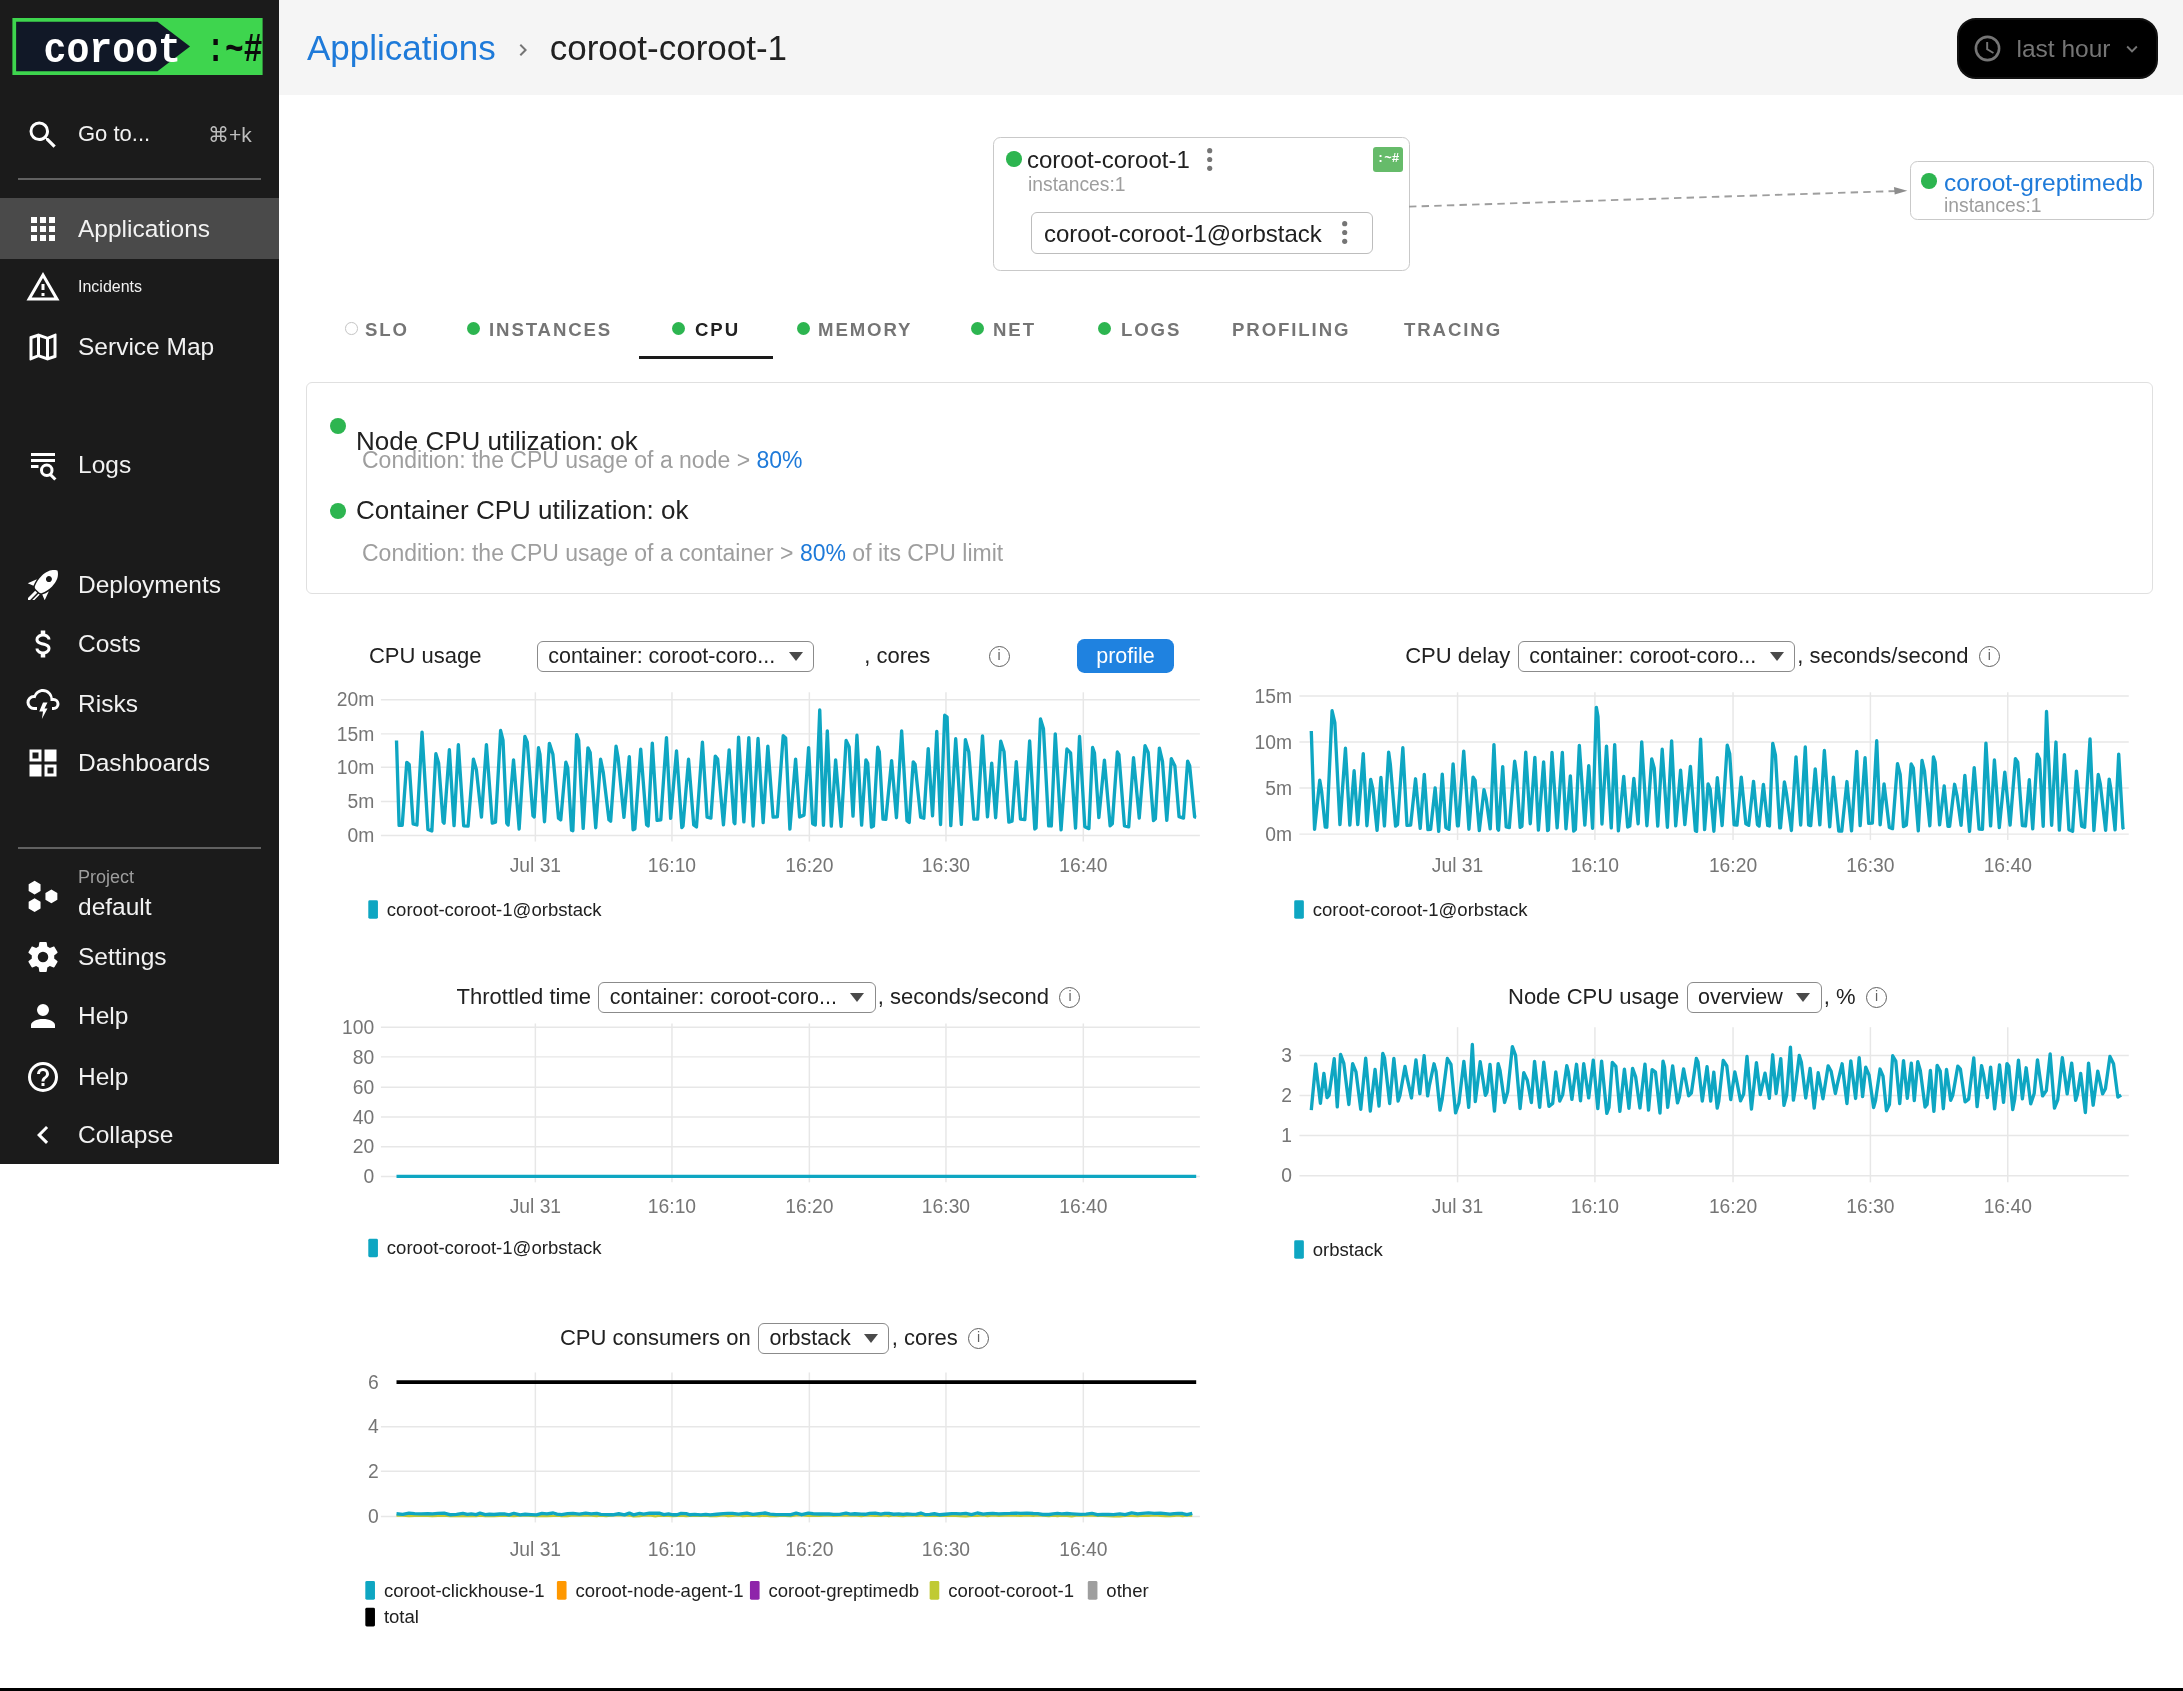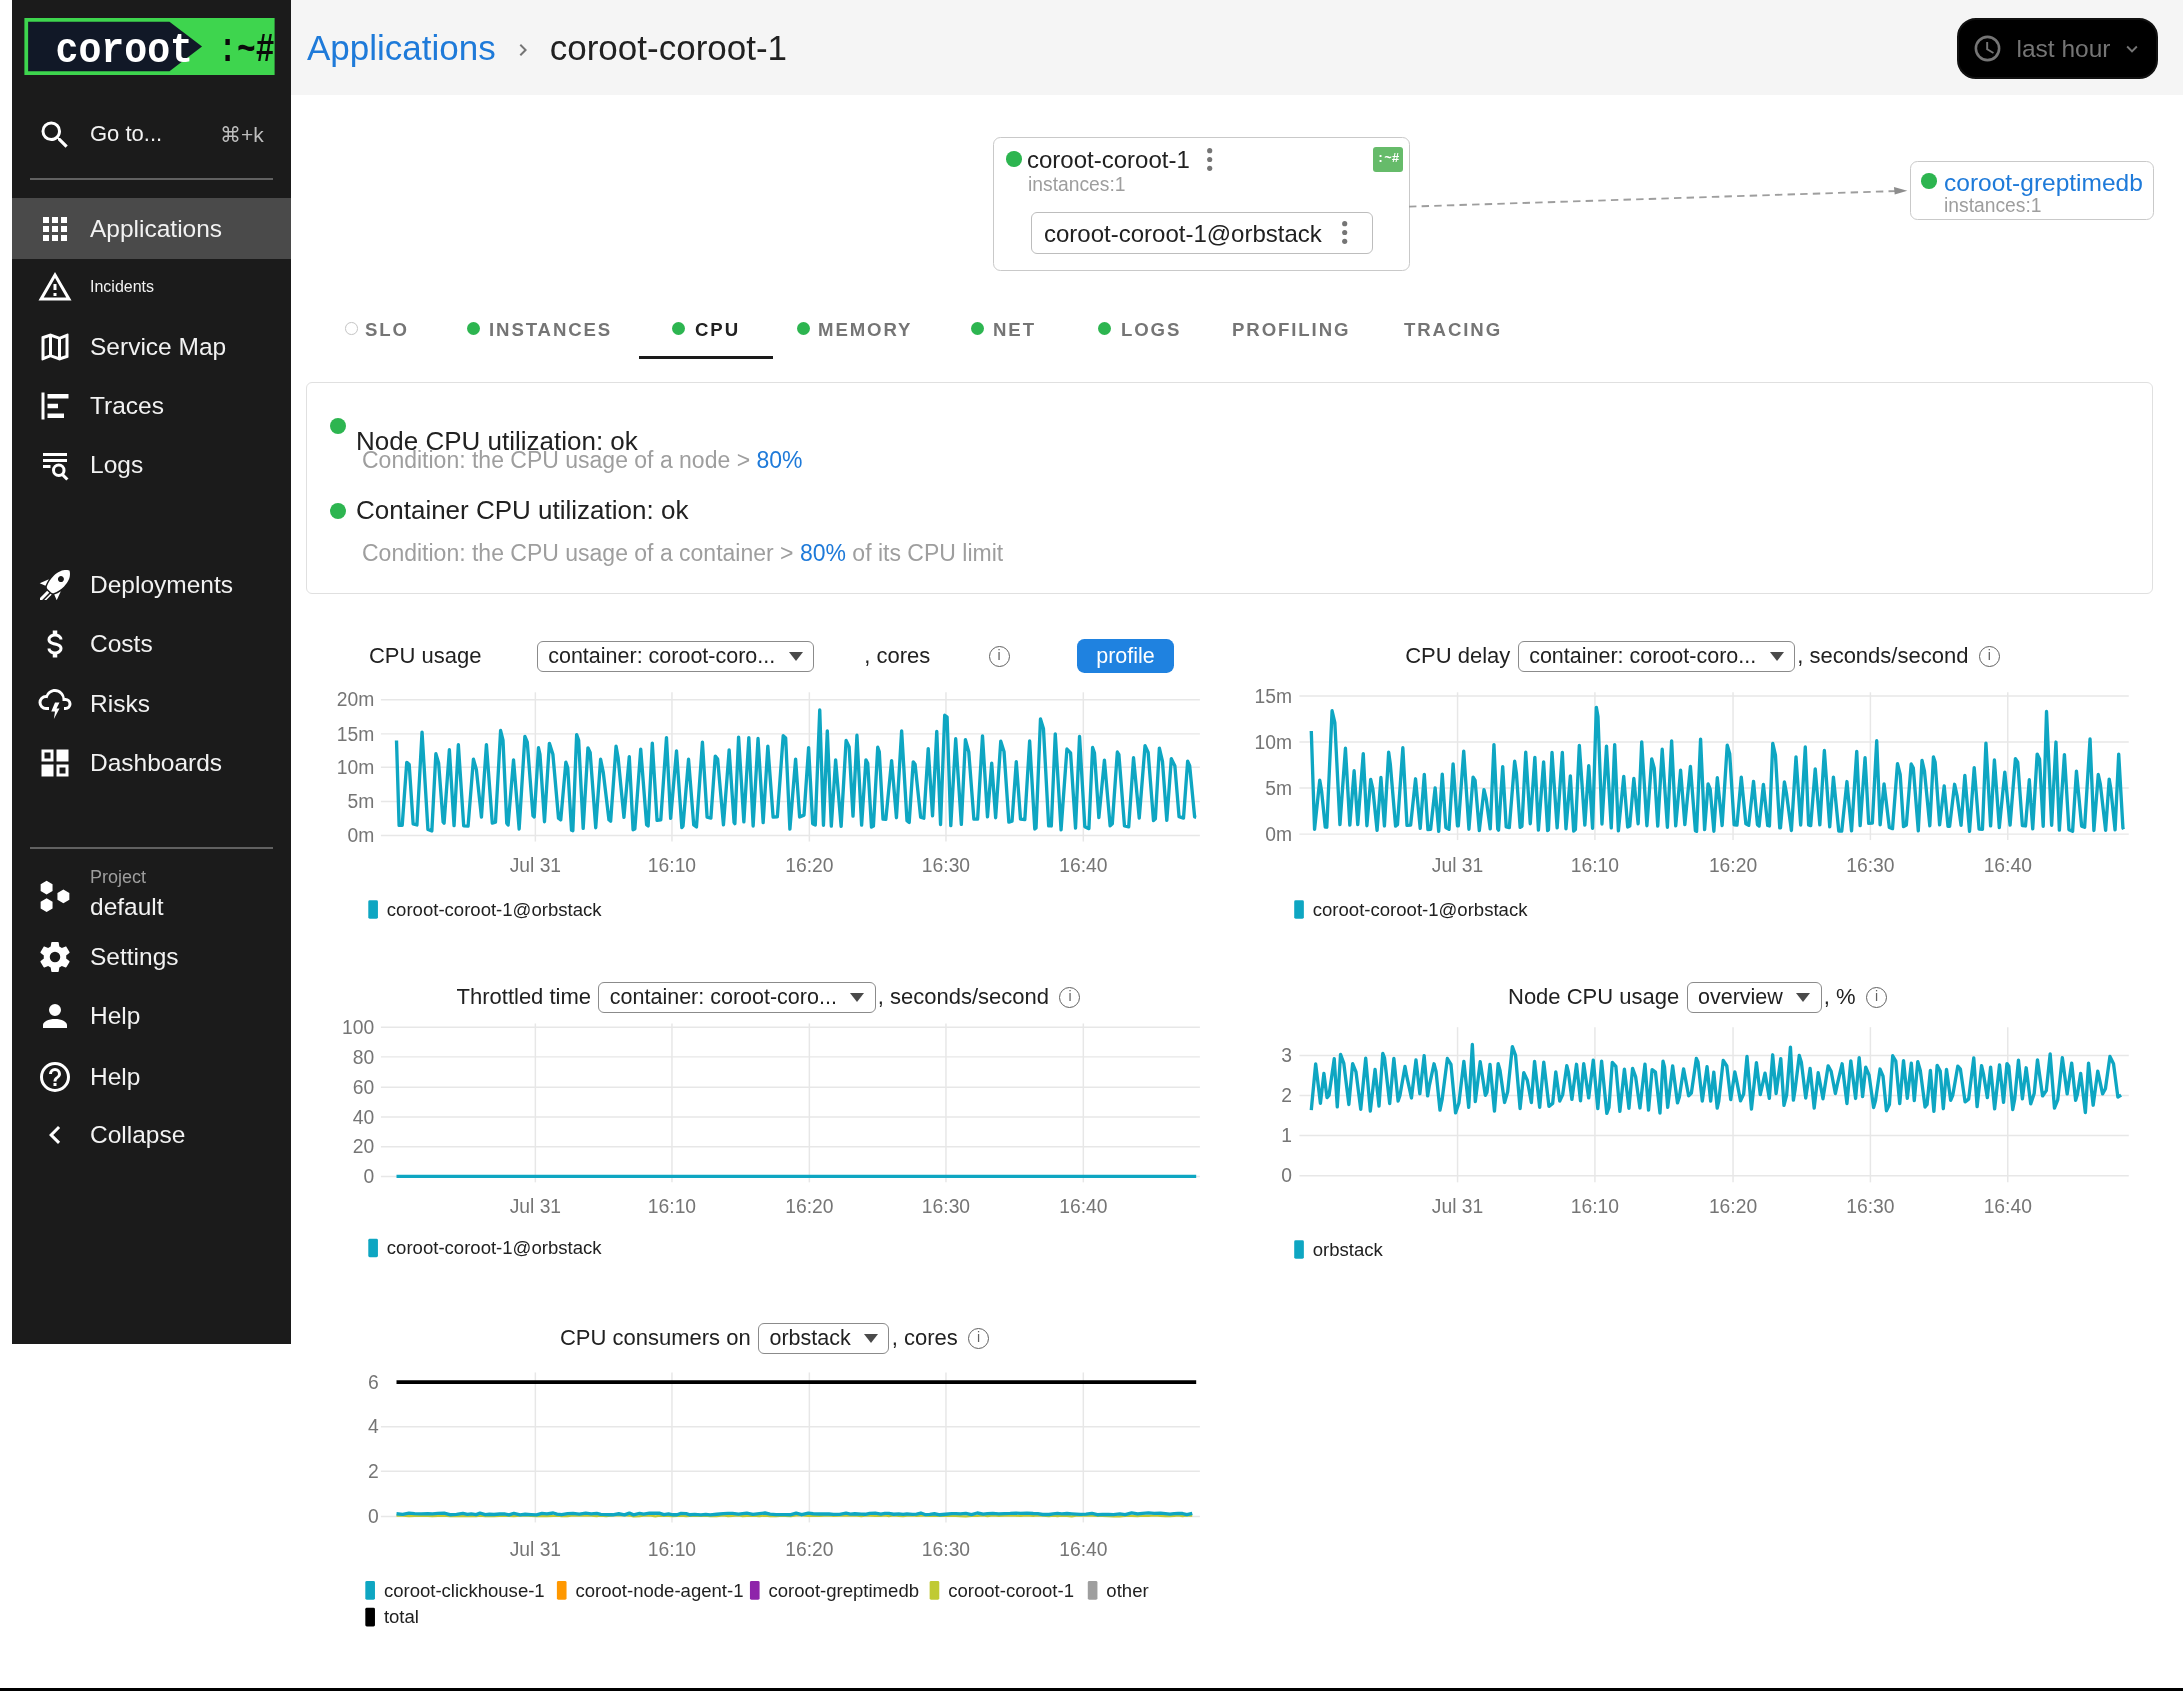--- a/index.html
+++ b/index.html
@@ -30,21 +30,21 @@
 <div class="abs" style="left:1957px;top:18px;width:201px;height:61px;border:2.2px solid #111;border-radius:19px;display:flex;align-items:center;justify-content:center;background:#000000;">
   <svg width="31" height="31" viewBox="0 0 24 24" fill="#757575">
         <path d="M12,20A8,8 0 0,0 20,12A8,8 0 0,0 12,4A8,8 0 0,0 4,12A8,8 0 0,0 12,20M12,2A10,10 0 0,1 22,12A10,10 0 0,1 12,22C6.47,22 2,17.5 2,12A10,10 0 0,1 12,2M12.5,7V12.25L17,14.92L16.25,16.15L11,13V7H12.5Z"></path>
       </svg>
   <span style="font-size:24.5px;color:#757575;margin-left:13.4px;">last hour</span>
   <svg width="22" height="22" viewBox="0 0 24 24" fill="#757575" style="margin-left:10.4px;">
         <path d="M7.41,8.58L12,13.17L16.59,8.58L18,10L12,16L6,10L7.41,8.58Z"></path>
       </svg>
 </div>
 
-<div class="abs" style="left:12px;top:0;width:279px;height:1344px;background:#1b1b1b;">
+<div class="abs" style="left:0;top:0;width:279px;height:1164px;background:#1b1b1b;">
   <div class="abs" style="left:12px;top:18px;">
   <svg width="251" height="57" viewBox="0 0 338 77">
     <rect x="0" y="0" width="338" height="77" fill="#3ed54e"></rect>
     <polygon points="5,5 196,5 240,38.5 196,72 5,72" fill="#111827"></polygon>
     <text x="0" y="59" font-family="Liberation Mono, monospace" font-size="57" font-weight="bold" fill="#ffffff" transform="translate(42,0) scale(0.905,1)">coroot</text>
     <text x="0" y="58" font-family="Liberation Mono, monospace" font-size="54" font-weight="bold" fill="#0b0b0b" transform="translate(262,0) scale(0.78,1)">:~#</text>
   </svg>
   </div>
   <div class="abs" style="left:24.5px;top:117px;"><svg width="36" height="36" viewBox="0 0 24 24" fill="#ffffff">
           <path d="M9.5,3A6.5,6.5 0 0,1 16,9.5C16,11.11 15.41,12.59 14.44,13.73L14.71,14H15.5L20.5,19L19,20.5L14,15.5V14.71L13.73,14.44C12.59,15.41 11.11,16 9.5,16A6.5,6.5 0 0,1 3,9.5A6.5,6.5 0 0,1 9.5,3M9.5,5C7,5 5,7 5,9.5C5,12 7,14 9.5,14C12,14 14,12 14,9.5C14,7 12,5 9.5,5Z"></path>
@@ -62,26 +62,20 @@
 <div style="position:absolute;left:24.5px;top:12.6px;"><svg width="36" height="36" viewBox="0 0 24 24" fill="#ffffff">
             <path d="M12,2L1,21H23L12,2M12,6L19.53,19H4.47L12,6M11,10V14H13V10H11M11,16V18H13V16H11Z"></path>
           </svg></div>
 <div style="position:absolute;left:78px;top:0;height:61px;display:flex;align-items:center;font-size:16px;color:#f2f2f2;">Incidents</div>
 </div>
 <div style="position:absolute;left:0;top:316px;width:279px;height:61px;">
 <div style="position:absolute;left:24.5px;top:12.6px;"><svg width="36" height="36" viewBox="0 0 24 24" fill="#ffffff">
             <path d="M20.5,3L20.34,3.03L15,5.1L9,3L3.36,4.9C3.15,4.97 3,5.15 3,5.38V20.5A0.5,0.5 0 0,0 3.5,21L3.66,20.97L9,18.9L15,21L20.64,19.1C20.85,19.03 21,18.85 21,18.62V3.5A0.5,0.5 0 0,0 20.5,3M10,5.47L14,6.87V18.53L10,17.13V5.47M5,6.46L8,5.45V17.15L5,18.31V6.46M19,17.54L16,18.55V6.86L19,5.7V17.54Z"></path>
           </svg></div>
 <div style="position:absolute;left:78px;top:0;height:61px;display:flex;align-items:center;font-size:24.5px;color:#f2f2f2;">Service Map</div>
-</div>
-<div style="position:absolute;left:0;top:375px;width:279px;height:61px;">
-<div style="position:absolute;left:24.5px;top:12.6px;"><svg width="36" height="36" viewBox="0 0 24 24" fill="#ffffff">
-            <path d="M3,3H5V21H3V3M7,4H21V7H7V4M7,10.5H14V13.5H7V10.5M7,17H18V20H7V17Z"></path>
-          </svg></div>
-<div style="position:absolute;left:78px;top:0;height:61px;display:flex;align-items:center;font-size:24.5px;color:#f2f2f2;">Traces</div>
 </div>
 <div style="position:absolute;left:0;top:434px;width:279px;height:61px;">
 <div style="position:absolute;left:24.5px;top:12.6px;"><svg width="36" height="36" viewBox="0 0 24 24" fill="#ffffff">
             <path d="M4,4H20V6H4V4M4,8H20V10H4V8M4,12H9V14H4V12M14.5,11A4.5,4.5 0 0,1 19,15.5C19,16.5 18.68,17.42 18.15,18.17L21,21L19.5,22.4L16.66,19.55C15.97,19.84 15.26,20 14.5,20A4.5,4.5 0 0,1 10,15.5A4.5,4.5 0 0,1 14.5,11M14.5,13A2.5,2.5 0 0,0 12,15.5A2.5,2.5 0 0,0 14.5,18A2.5,2.5 0 0,0 17,15.5A2.5,2.5 0 0,0 14.5,13Z"></path>
           </svg></div>
 <div style="position:absolute;left:78px;top:0;height:61px;display:flex;align-items:center;font-size:24.5px;color:#f2f2f2;">Logs</div>
 </div>
 <div style="position:absolute;left:0;top:554px;width:279px;height:61px;">
 <div style="position:absolute;left:24.5px;top:12.6px;"><svg width="36" height="36" viewBox="0 0 24 24" fill="#ffffff">
             <path d="M13.13 22.19L11.5 18.36C13.07 17.78 14.54 17 15.9 16.09L13.13 22.19M5.64 12.5L1.81 10.87L7.91 8.1C7 9.46 6.22 10.93 5.64 12.5M21.61 2.39C21.61 2.39 16.66 .269 11 5.93C8.81 8.12 7.5 10.53 6.65 12.64C6.37 13.39 6.56 14.21 7.11 14.77L9.24 16.89C9.79 17.45 10.61 17.63 11.36 17.35C13.5 16.53 15.88 15.19 18.07 13C23.73 7.34 21.61 2.39 21.61 2.39M14.54 9.46C13.76 8.68 13.76 7.41 14.54 6.63C15.32 5.86 16.59 5.86 17.37 6.63C18.14 7.41 18.15 8.68 17.37 9.46C16.59 10.24 15.32 10.24 14.54 9.46M8.88 16.53L7.47 15.12L8.88 16.53M6.24 22L9.88 18.36C9.54 18.27 9.21 18.12 8.91 17.91L4.83 22H6.24M2 22H3.41L8.18 17.24L6.76 15.83L2 20.59V22Z"></path>

